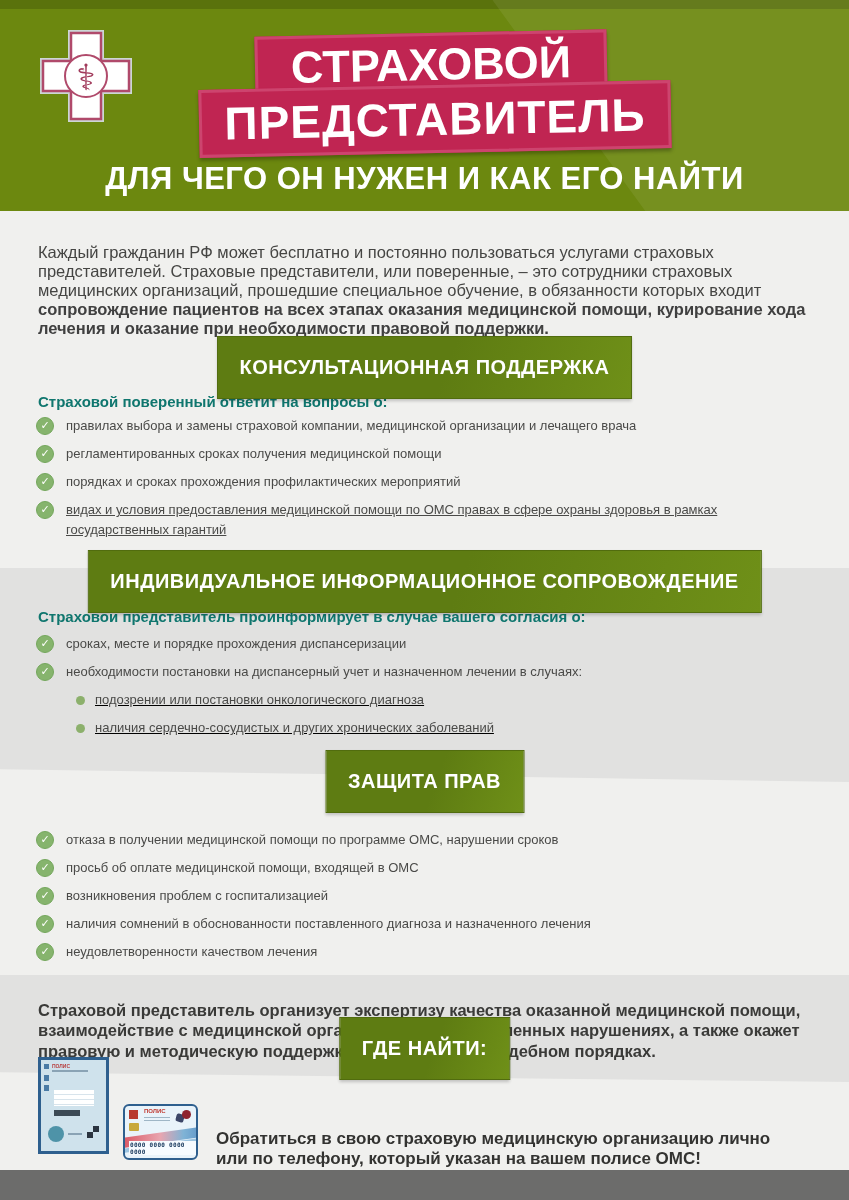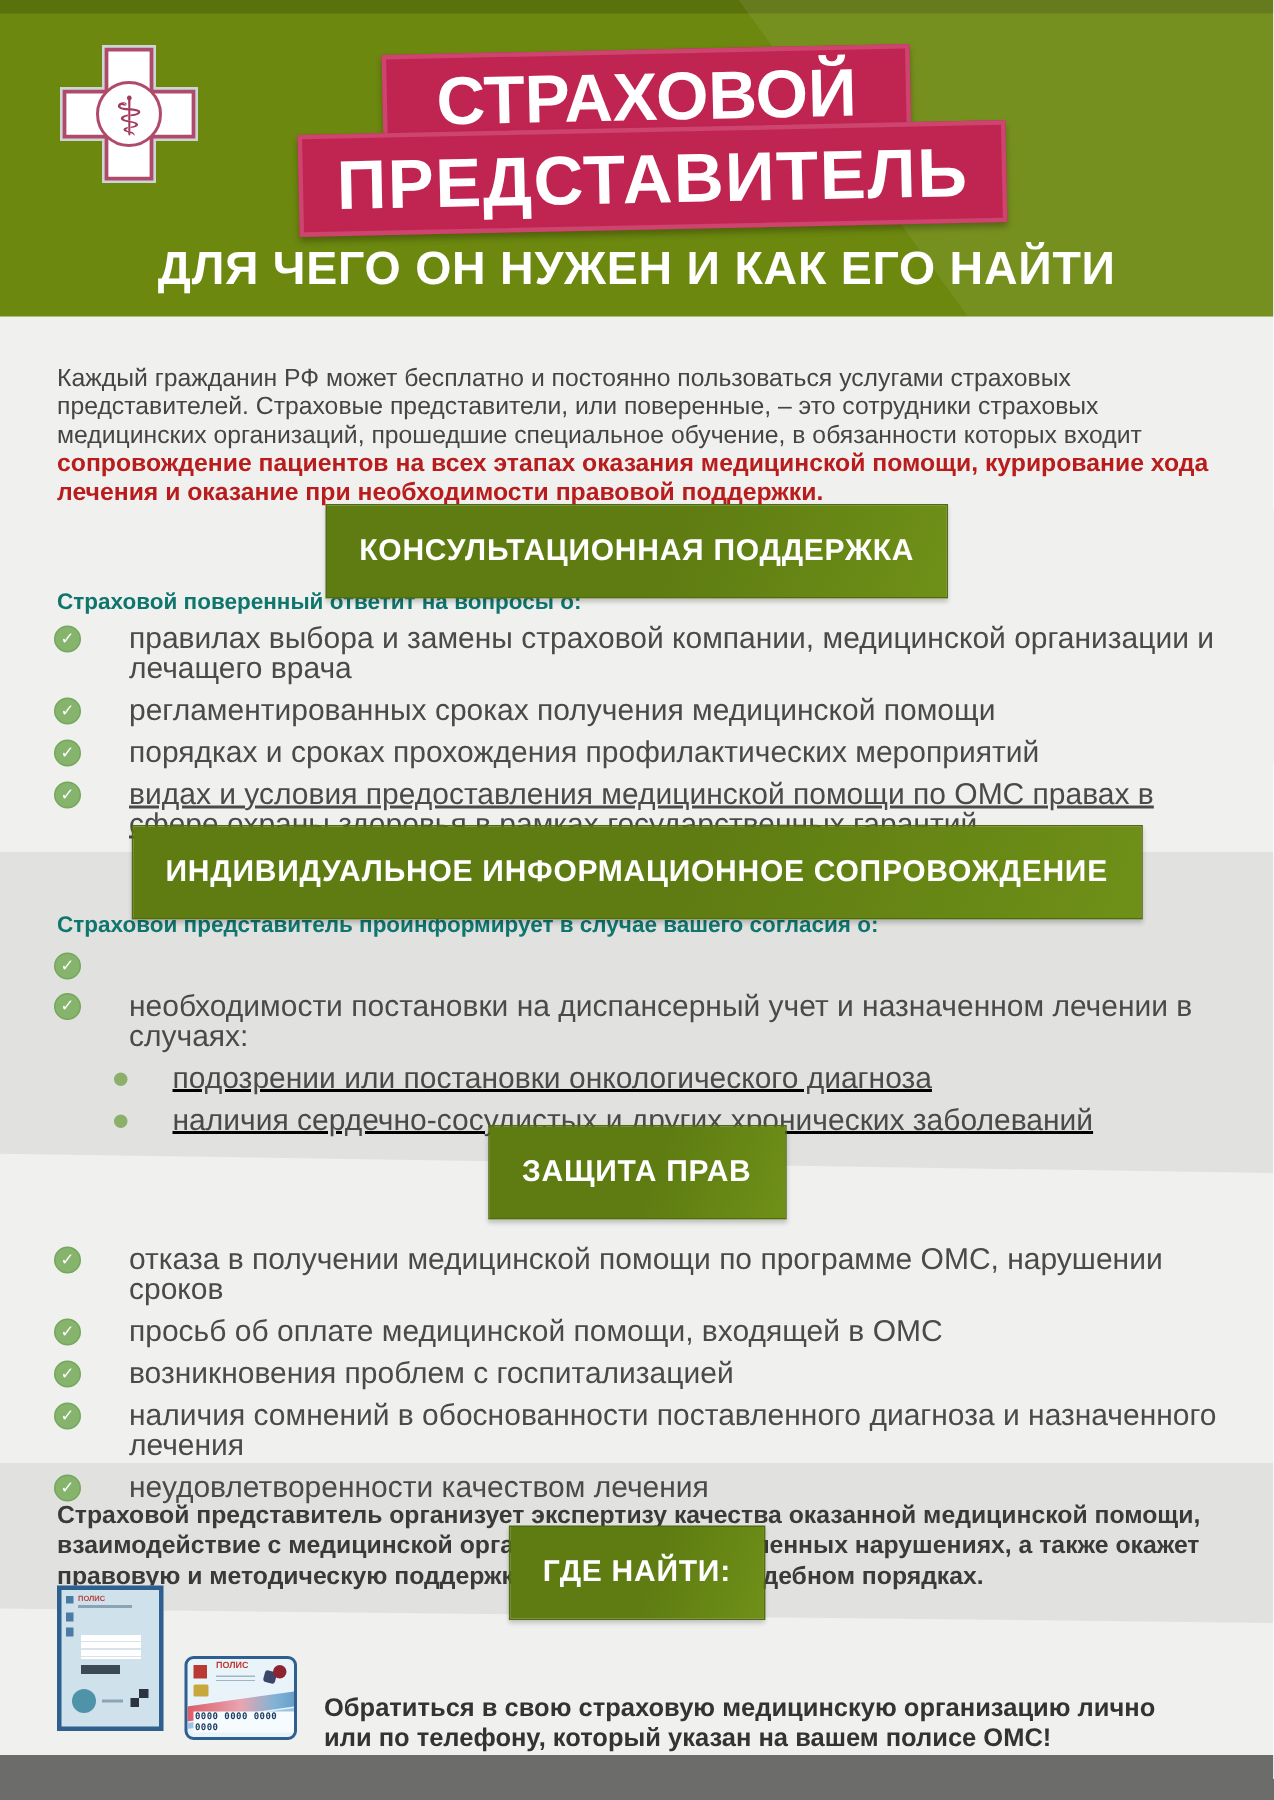--- a/index.html
+++ b/index.html
@@ -20,40 +20,40 @@
   .subtitle{position:absolute;left:0;top:161px;width:100%;text-align:center;color:#ffffff;
         font-size:31px;font-weight:bold;letter-spacing:0.5px;}
 
   
   .band{position:absolute;left:0;width:100%;background:#e1e1e0;}
   .band1{top:568px;height:214px;clip-path:polygon(0 0,100% 0,100% 100%,0 94%);}
   .band2{top:975px;height:107px;clip-path:polygon(0 0,100% 0,100% 100%,0 91%);}
 
   
   .intro{position:absolute;left:38px;top:226px;width:775px;font-size:16.5px;line-height:19px;color:#454543;}
-  .intro-bold{font-weight:bold;color:#b91c1c;}
+  .intro-bold{font-weight:bold;color:#404040;}
 
   
   .gbadge{position:absolute;left:50%;transform:translateX(-50%);
         background:linear-gradient(110deg,#5e7c12 0%,#5e7c12 55%,#6f9018 100%);
         color:#ffffff;font-weight:bold;font-size:20px;height:37px;line-height:37px;
         padding:12px 22px;letter-spacing:0.5px;border:1px solid #516c0e;
         box-shadow:0 2px 3px rgba(0,0,0,0.2);white-space:nowrap;z-index:3;}
   .gb1{top:336px;} .gb2{top:550px;} .gb3{top:750px;} .gb4{top:1017px;}
 
   
   .shead{position:absolute;left:38px;width:795px;font-size:15px;font-weight:bold;color:#0f766e;z-index:2;}
   .sh1{top:393px;} .sh2{top:608px;} .sh3{top:803px;}
   .clist{position:absolute;left:36px;width:775px;z-index:2;}
   .cl1{top:416px;} .cl2{top:634px;} .cl3{top:830px;}
   .check-item{display:flex;align-items:flex-start;margin-bottom:8px;}
   .check-icon{flex:0 0 18px;width:18px;height:18px;border-radius:50%;background:#86b46d;
         border:1px solid #74a75c;box-sizing:border-box;color:#ffffff;font-size:11px;line-height:16px;
         text-align:center;margin-right:12px;margin-top:1px;font-family:"DejaVu Sans",sans-serif;}
-  .item-text{font-size:20px;line-height:20px;color:#4a4a48;margin-left:20px;}
+  .item-text{font-size:13px;line-height:20px;color:#4a4a48;}
   .w-limit{max-width:700px;text-decoration:underline;}
   .sublist{margin-left:40px;}
   .sub-item{display:flex;align-items:flex-start;margin-bottom:8px;text-decoration:underline;}
   .bullet-dot{flex:0 0 9px;width:9px;height:9px;border-radius:50%;background:#8cb06c;margin:6px 10px 0 0;}
 
   
   .summary{position:absolute;left:38px;top:983px;width:782px;font-size:16.5px;line-height:20.5px;
         font-weight:bold;color:#3a3a38;z-index:2;}
   .find-text{position:absolute;left:216px;top:1112px;width:578px;font-size:17px;line-height:20px;
         font-weight:bold;color:#333331;z-index:2;}
@@ -142,20 +142,21 @@
       <span class="check-icon">✓</span>
       <span class="item-text w-limit">видах и условия предоставления медицинской помощи по ОМС правах в сфере охраны здоровья в рамках государственных гарантий</span>
     </div>
   </div>
 
   <div class="gbadge gb2">ИНДИВИДУАЛЬНОЕ ИНФОРМАЦИОННОЕ СОПРОВОЖДЕНИЕ</div>
   <div class="shead sh2">Страховой представитель проинформирует в случае вашего согласия о:</div>
   <div class="clist cl2">
     <div class="check-item">
       <span class="check-icon">✓</span>
+      <span class="item-text">сроках, месте и порядке прохождения диспансеризации</span>
     </div>
     <div class="check-item">
       <span class="check-icon">✓</span>
       <span class="item-text">необходимости постановки на диспансерный учет и назначенном лечении в случаях:</span>
     </div>
     <div class="sublist">
       <div class="sub-item">
         <span class="bullet-dot"></span>
         <span class="item-text">подозрении или постановки онкологического диагноза</span>
       </div>

